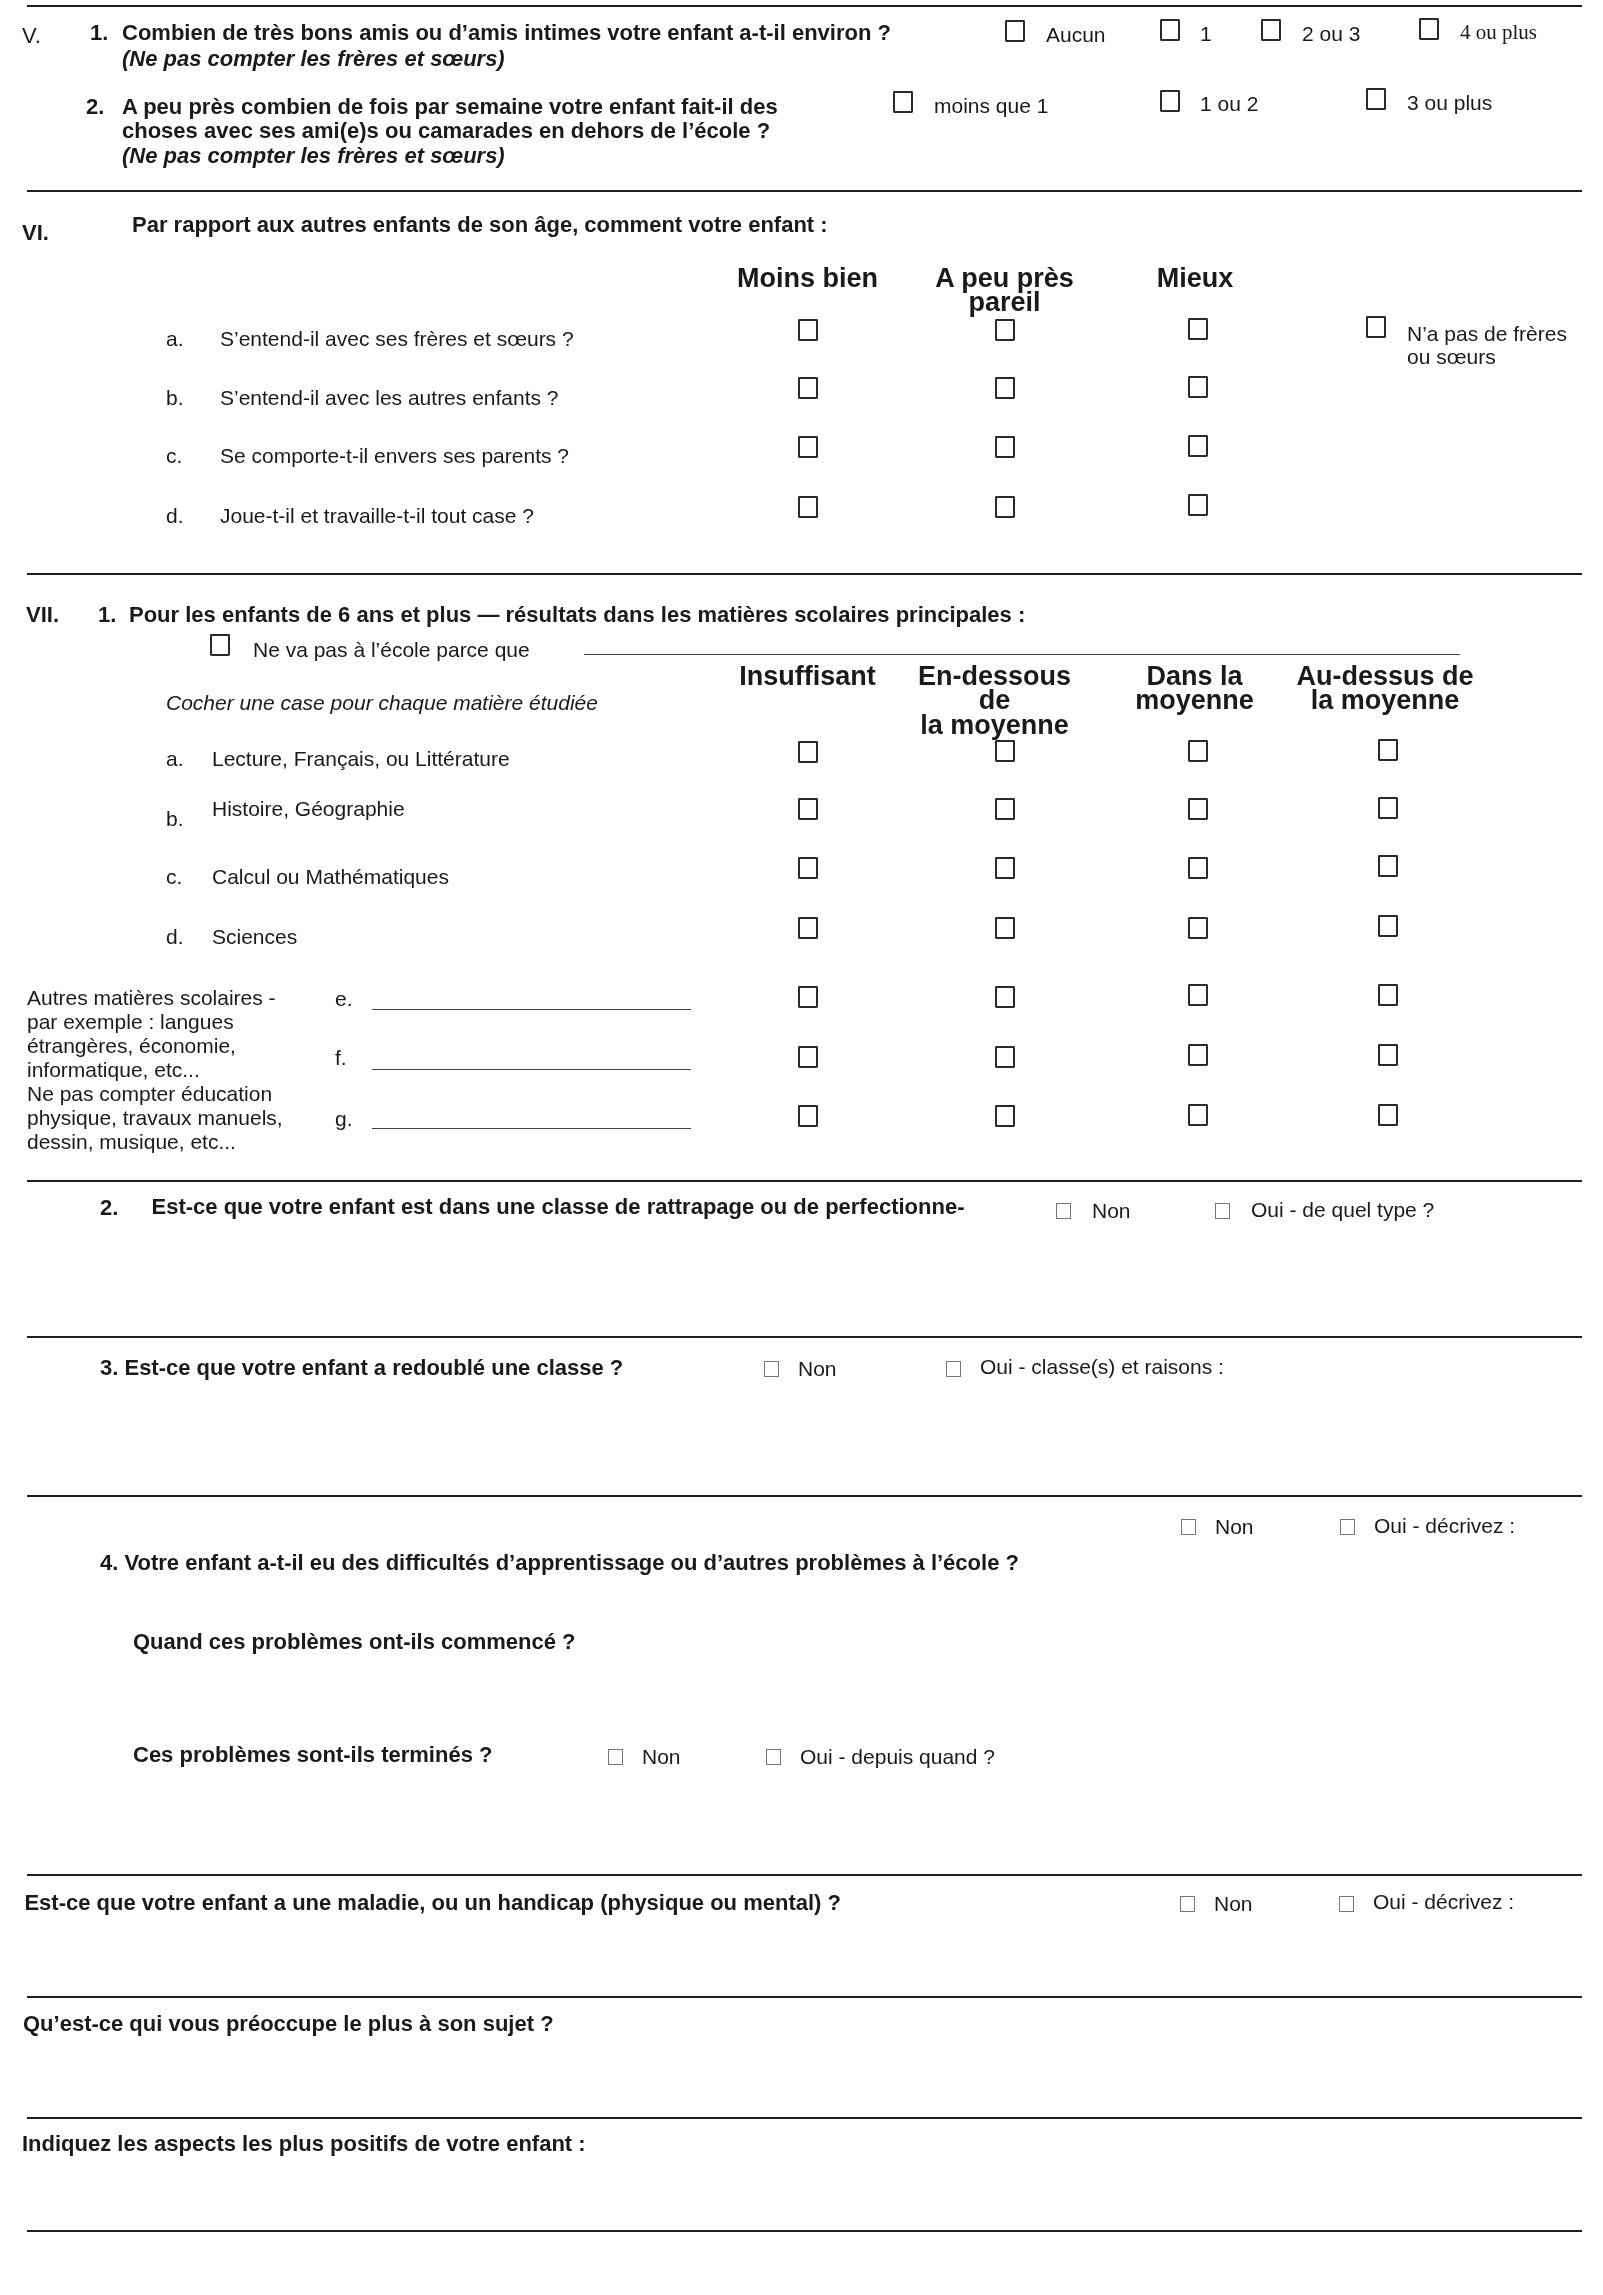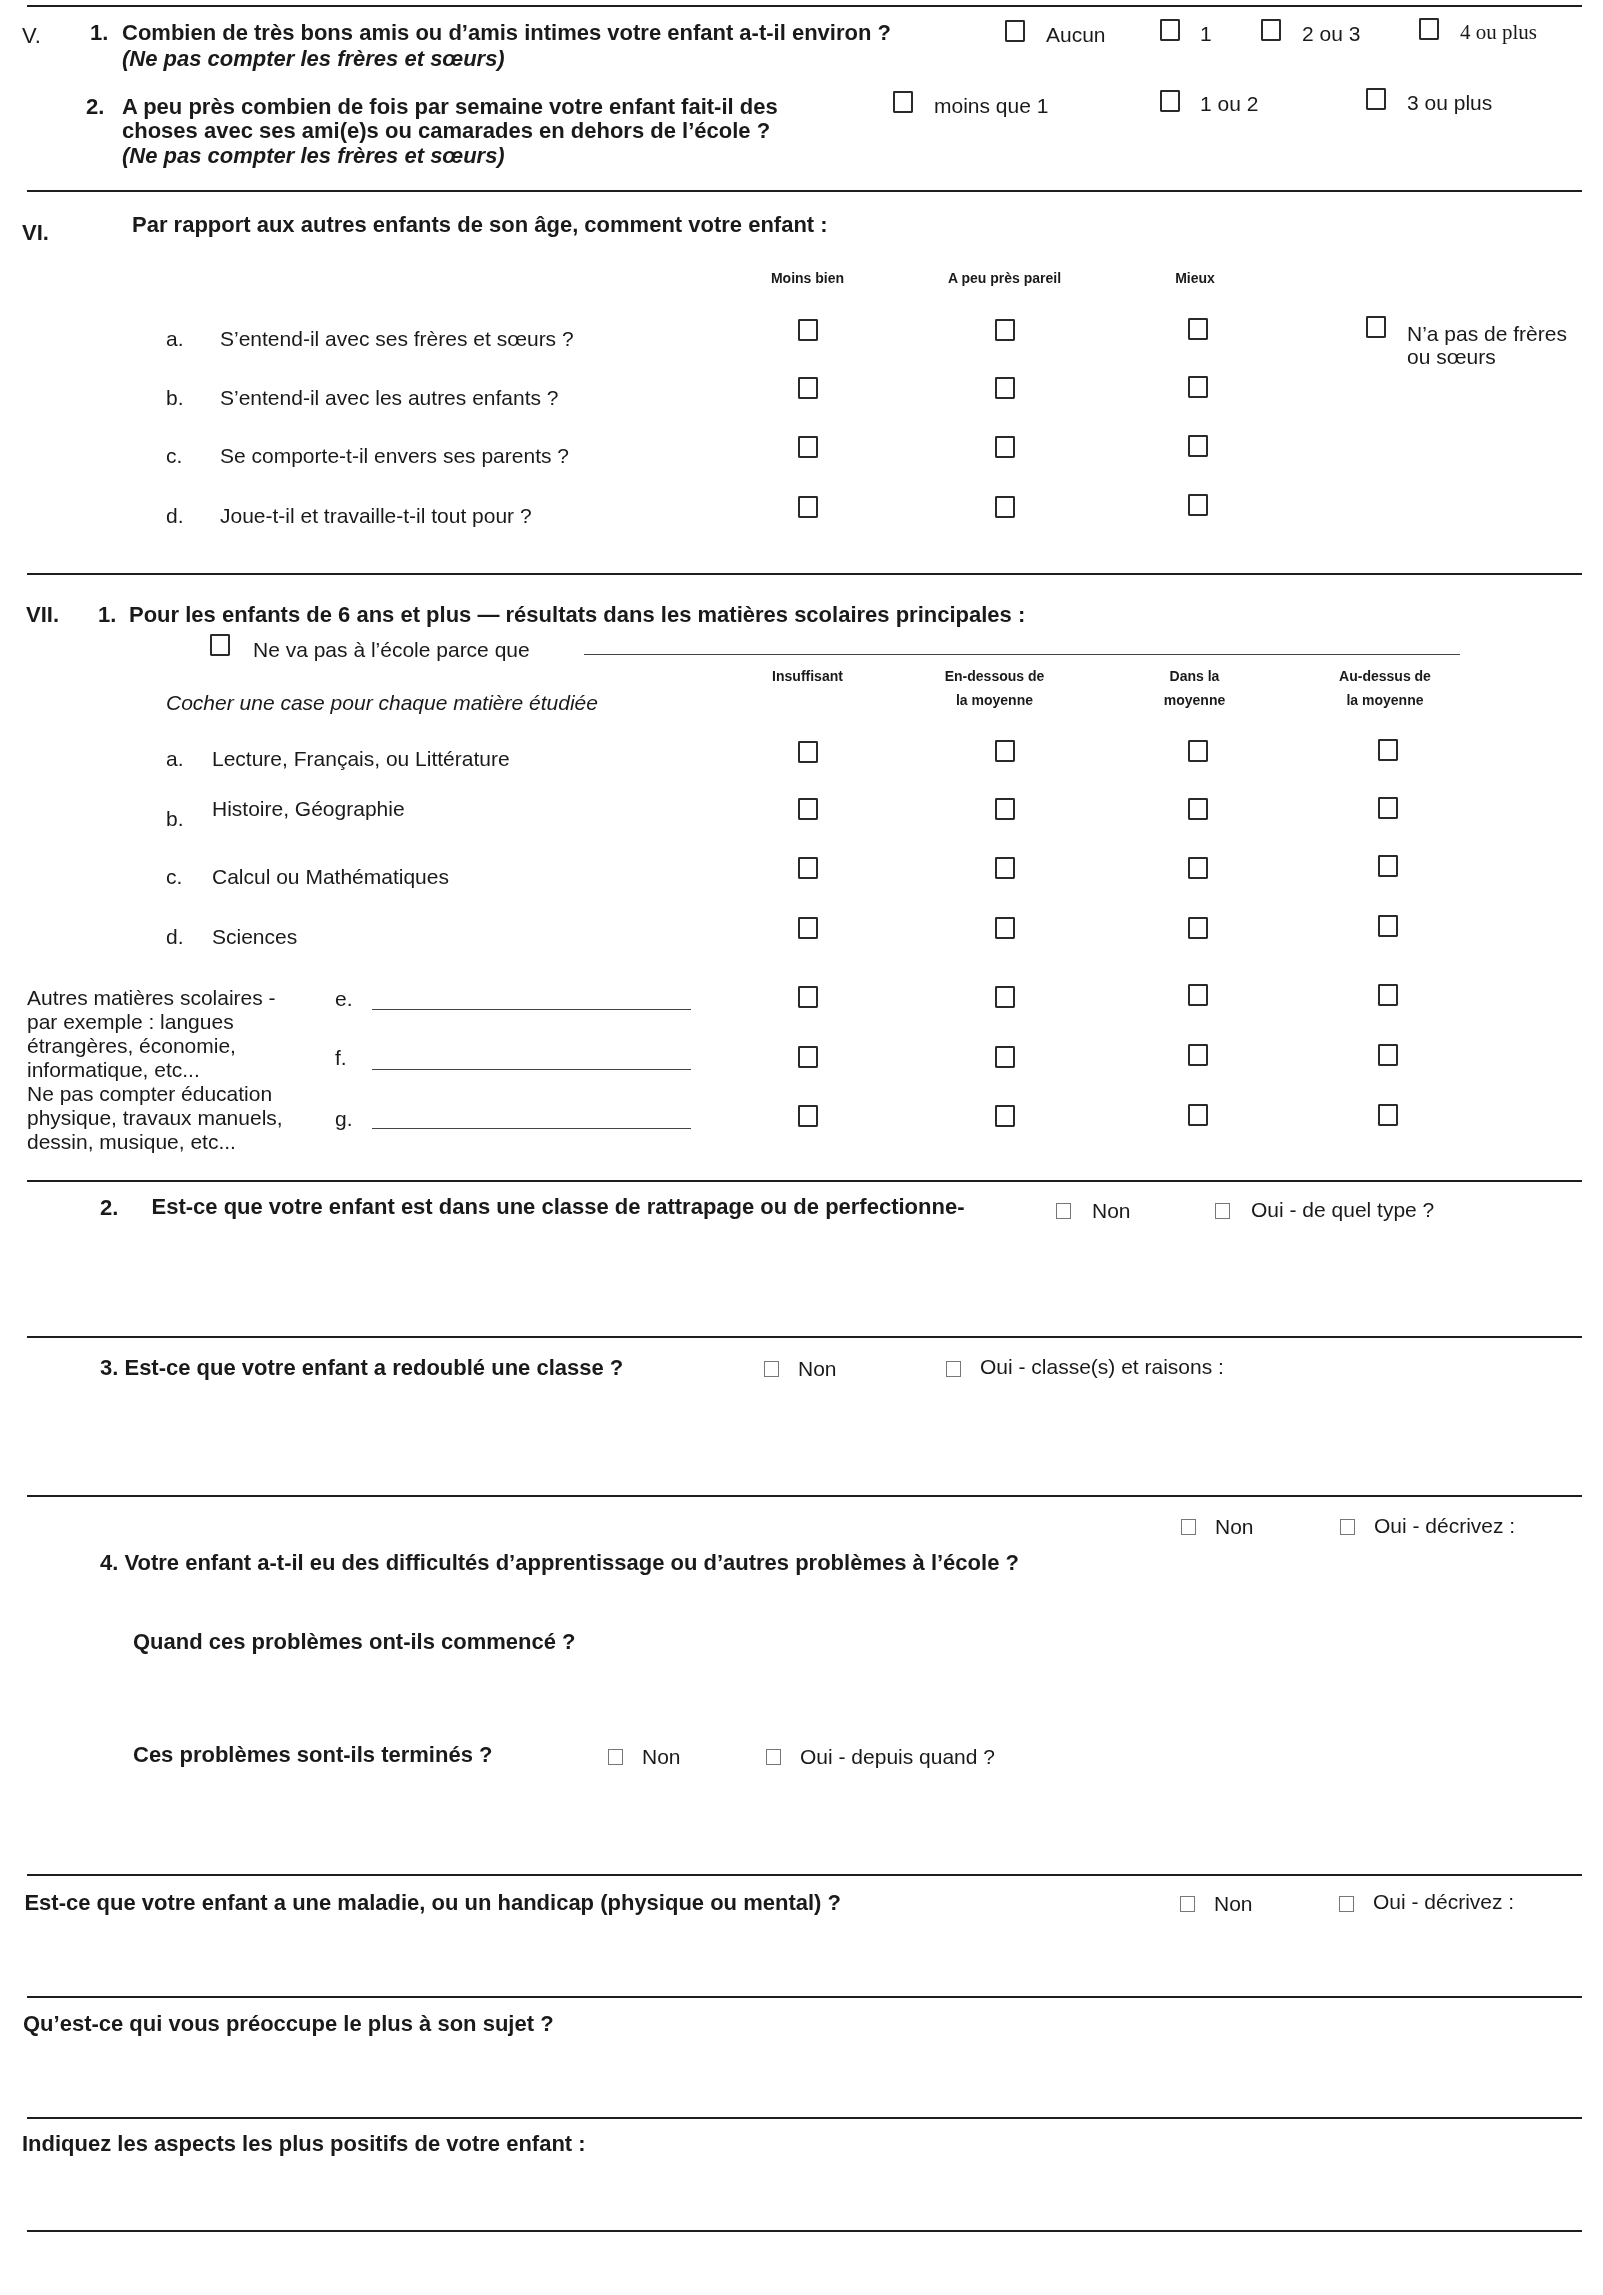--- a/index.html
+++ b/index.html
@@ -4,21 +4,21 @@
 <style>
   html, body { margin: 0; padding: 0; background: #ffffff; }
   body { width: 1604px; height: 2295px; position: relative; overflow: hidden;
          font-family: "Liberation Sans", sans-serif; color: #1a1a1a; }
   .abs { position: absolute; }
   .rule { position: absolute; left: 27px; width: 1555px; height: 0; border-top: 2.7px solid #1e1e1e; }
   .b { font-weight: bold; }
   .i { font-style: italic; }
   .q { font-size: 22px; line-height: 26px; }
   .lbl { font-size: 21px; line-height: 24.4px; }
-  .hdr { font-size: 14px; line-height: 24.4px; font-weight: bold; text-align: center; }
+  .hdr { font-size: 27px; line-height: 24.4px; font-weight: bold; text-align: center; }
   .cb { position: absolute; width: 20.4px; height: 22px; border: 2px solid #2a2a2a; border-radius: 1.4px; box-sizing: border-box; background: #fff; }
   .cbs { position: absolute; width: 15px; height: 16.3px; border: 1.4px solid #777; box-sizing: border-box; background: #fff; }
   .line { position: absolute; height: 0; border-top: 1.4px solid #444; }
   .opt { position: absolute; font-size: 21px; line-height: 24.4px; white-space: nowrap; }
 </style>
 </head>
 <body>
 
 <div class="rule" style="top:5.4px;"></div>
 <div class="rule" style="top:190px;"></div>
@@ -79,21 +79,21 @@
 <div class="cb" style="left:995px; top:377px;"></div>
 <div class="cb" style="left:1188px; top:376px;"></div>
 
 <div class="abs lbl" style="left:166px; top:444px;">c.</div>
 <div class="abs lbl" style="left:220px; top:444px;">Se comporte-t-il envers ses parents ?</div>
 <div class="cb" style="left:798px; top:436px;"></div>
 <div class="cb" style="left:995px; top:436px;"></div>
 <div class="cb" style="left:1188px; top:435px;"></div>
 
 <div class="abs lbl" style="left:166px; top:504px;">d.</div>
-<div class="abs lbl" style="left:220px; top:504px;">Joue-t-il et travaille-t-il tout pour ?</div>
+<div class="abs lbl" style="left:220px; top:504px;">Joue-t-il et travaille-t-il tout case ?</div>
 <div class="cb" style="left:798px; top:496px;"></div>
 <div class="cb" style="left:995px; top:496px;"></div>
 <div class="cb" style="left:1188px; top:494px;"></div>
 
 <div class="abs q b" style="left:26px; top:602px;">VII.</div>
 <div class="abs q b" style="left:98px; top:602px;">1.</div>
 <div class="abs q b" style="left:129px; top:602px; white-space:nowrap;">Pour les enfants de 6 ans et plus — résultats dans les matières scolaires principales :</div>
 
 <div class="cb" style="left:210px; top:634px;"></div>
 <div class="abs lbl" style="left:253px; top:638px; white-space:nowrap;">Ne va pas à l’école parce que</div>

